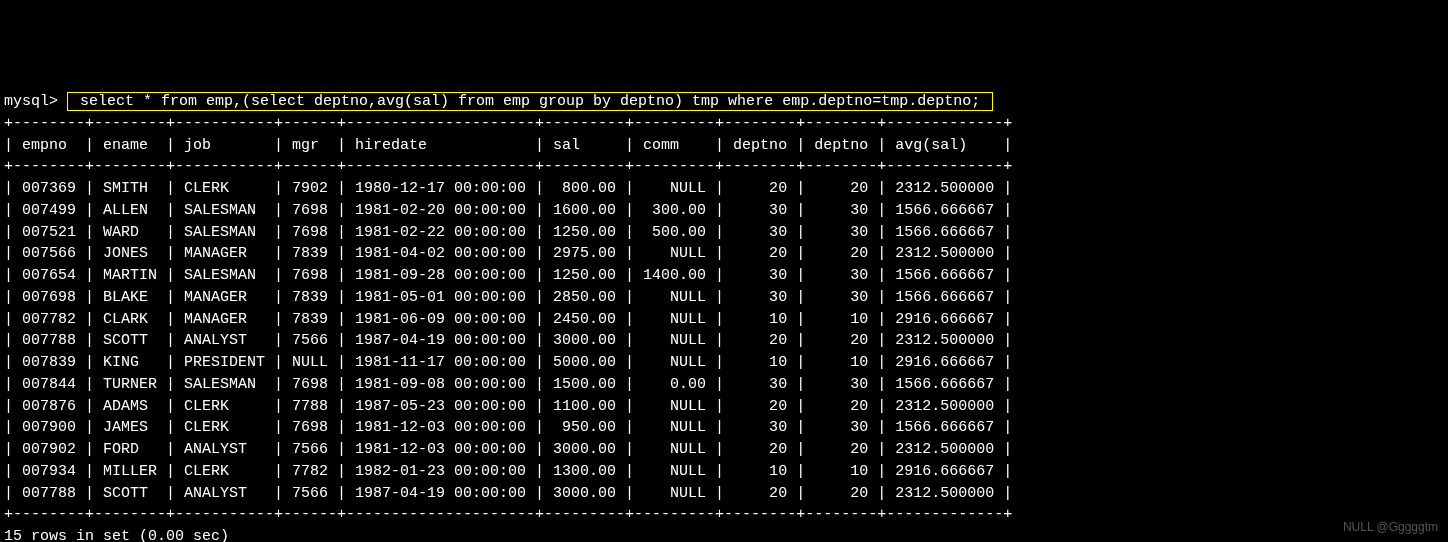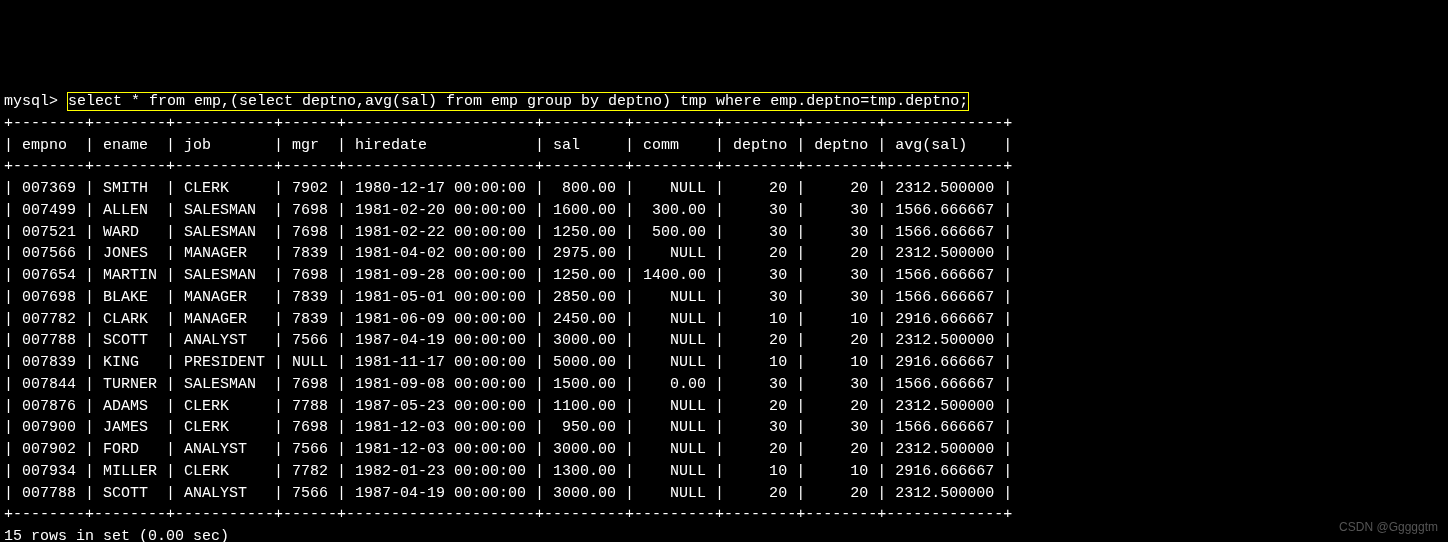--- a/index.html
+++ b/index.html
@@ -7,21 +7,21 @@
       color: #fff;
       font-family: "Consolas", "Courier New", monospace;
       font-size: 15px;
       margin: 0;
       padding: 4px;
       white-space: pre;
       line-height: 1.45;
     }
     .query-box {
       border: 1px solid #ffff00;
-      padding: 0 0;
+      padding: 0 12px;
       display: inline;
     }
     .watermark {
       position: absolute;
       bottom: 6px;
       right: 10px;
       color: #555;
       font-size: 12px;
       font-family: sans-serif;
     }
@@ -46,16 +46,16 @@
 | 007839 | KING   | PRESIDENT | NULL | 1981-11-17 00:00:00 | 5000.00 |    NULL |     10 |     10 | 2916.666667 |
 | 007844 | TURNER | SALESMAN  | 7698 | 1981-09-08 00:00:00 | 1500.00 |    0.00 |     30 |     30 | 1566.666667 |
 | 007876 | ADAMS  | CLERK     | 7788 | 1987-05-23 00:00:00 | 1100.00 |    NULL |     20 |     20 | 2312.500000 |
 | 007900 | JAMES  | CLERK     | 7698 | 1981-12-03 00:00:00 |  950.00 |    NULL |     30 |     30 | 1566.666667 |
 | 007902 | FORD   | ANALYST   | 7566 | 1981-12-03 00:00:00 | 3000.00 |    NULL |     20 |     20 | 2312.500000 |
 | 007934 | MILLER | CLERK     | 7782 | 1982-01-23 00:00:00 | 1300.00 |    NULL |     10 |     10 | 2916.666667 |
 | 007788 | SCOTT  | ANALYST   | 7566 | 1987-04-19 00:00:00 | 3000.00 |    NULL |     20 |     20 | 2312.500000 |
 </span><span>+--------+--------+-----------+------+---------------------+---------+---------+--------+--------+-------------+</span>
 <span>15 rows in set (0.00 sec)</span>
 
-<div class="watermark">CSDN @Gggggtm</div>
+<div class="watermark">NULL @Gggggtm</div>
 
 
 
 
 </body></html>

